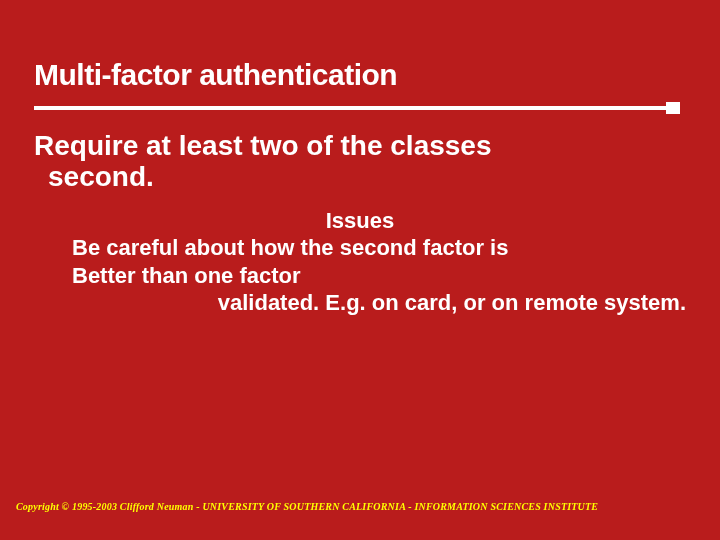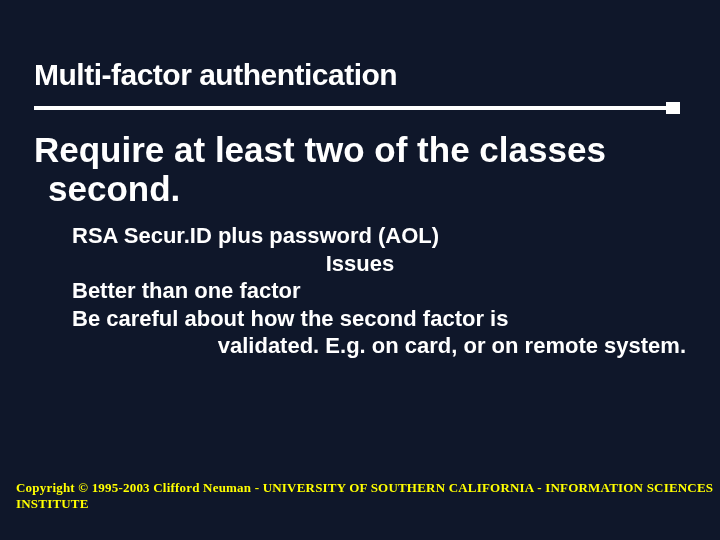--- a/index.html
+++ b/index.html
@@ -1,20 +1,20 @@
 <!DOCTYPE html>
 <html><head>
 <meta charset="utf-8">
 <style>
   * { margin: 0; padding: 0; box-sizing: border-box; }
   html, body { width: 720px; height: 540px; background: #000; overflow: hidden; }
   .slide {
     width: 720px;
     height: 540px;
-    background: #0f172a;
+    background: #b91c1c;
     position: relative;
     font-family: Arial, Helvetica, sans-serif;
     color: #fff;
   }
   .title-wrap {
     position: absolute;
     top: 58px;
     left: 34px;
     right: 40px;
   }
@@ -46,43 +46,44 @@
     background: #fff;
   }
   .body {
     position: absolute;
     top: 130px;
     left: 34px;
     right: 34px;
     color: #fff;
   }
   .lead {
-    font-size: 35px;
+    font-size: 28px;
     font-weight: 700;
     line-height: 1.12;
     padding-left: 0;
   }
   .lead-line2 { padding-left: 14px; }
   .bullets {
     margin-top: 14px;
     font-size: 22px;
     font-weight: 700;
     line-height: 1.25;
   }
   .in1 { padding-left: 38px; }
   .in0 { padding-left: 0; text-align: center; }
   .in2 { padding-left: 72px; text-align: right; }
   .footer {
     position: absolute;
     left: 16px;
     bottom: 28px;
     color: #ffff00;
     font-family: "Times New Roman", Times, serif;
+    font-style: italic;
     font-weight: 700;
-    font-size: 13px;
+    font-size: 10px;
     letter-spacing: 0.2px;
   }
 </style>
 </head>
 <body>
 
 <div class="slide">
 
   <div class="title-wrap">
     <div class="title">Multi-factor authentication</div>
@@ -91,23 +92,22 @@
       <div class="rule-notch"></div>
     </div>
   </div>
 
   <div class="body">
     <div class="lead">
       <div>Require at least two of the classes</div>
       <div class="lead-line2">second.</div>
     </div>
     <div class="bullets">
-      <div class="in1">RSA Secur.ID plus password (AOL)</div>
       <div class="in0">Issues</div>
+      <div class="in1">Be careful about how the second factor is</div>
       <div class="in1">Better than one factor</div>
-      <div class="in1">Be careful about how the second factor is</div>
       <div class="in2">validated.   E.g. on card, or on remote system.</div>
     </div>
   </div>
 
   <div class="footer">Copyright © 1995-2003 Clifford Neuman - UNIVERSITY OF SOUTHERN CALIFORNIA - INFORMATION SCIENCES INSTITUTE</div>
 
 </div>
 
 </body></html>

